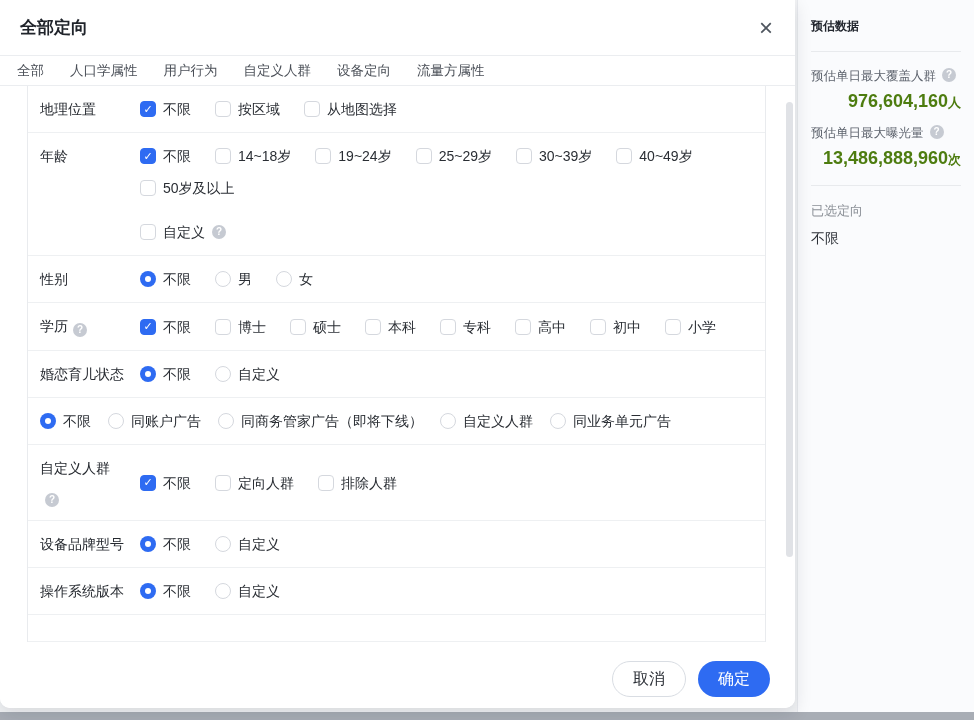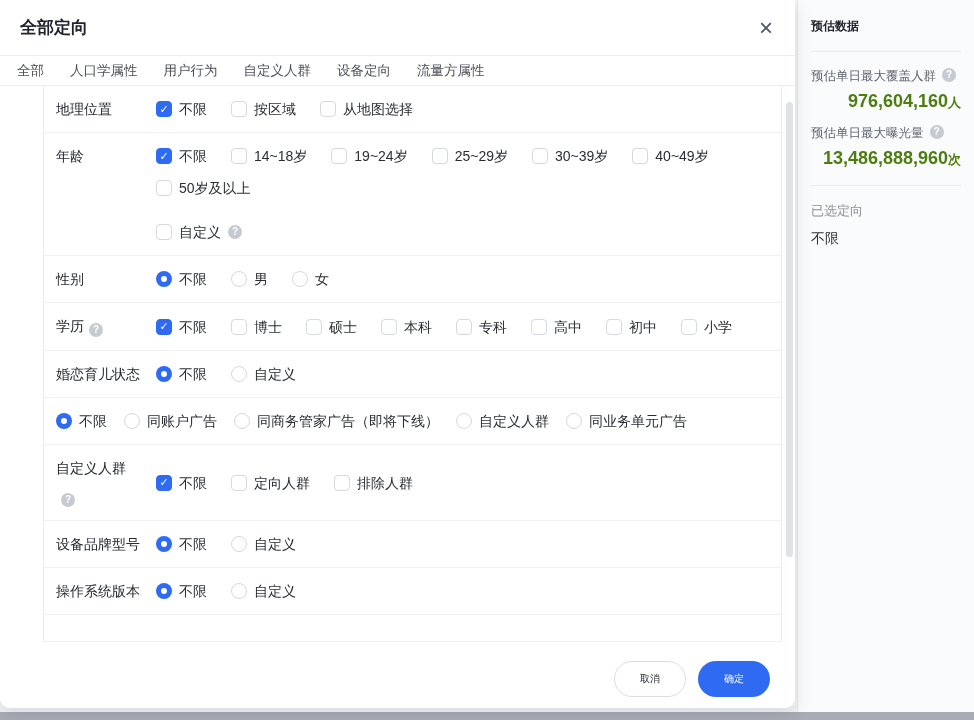--- a/index.html
+++ b/index.html
@@ -13,21 +13,21 @@
            border-radius:0 0 10px 10px; box-shadow:0 6px 18px rgba(15,23,42,.12); z-index:2; }
   .modal-header { height:56px; border-bottom:1px solid #ebedf0; display:flex; align-items:center; padding:0 20px; }
   .modal-title { font-size:17px; font-weight:700; color:#20242b; }
   .close-btn { margin-left:auto; background:none; border:none; font-size:24px; line-height:1;
                color:#4e555e; cursor:pointer; padding:0 2px; }
 
   .tabs { height:30px; display:flex; align-items:center; gap:26px; padding-left:17px;
           border-bottom:1px solid #ebedf0; }
   .tab { font-size:13.5px; color:#4b5058; cursor:pointer; white-space:nowrap; }
 
-  .modal-body { position:relative; height:563px; overflow:hidden;padding-left:16px; }
+  .modal-body { position:relative; height:563px; overflow:hidden; }
   .rows-box { margin-left:27px; width:739px; border-left:1px solid #e9ebee; border-right:1px solid #e9ebee; }
   .row { display:flex; padding:13px 0 13px 12px; border-bottom:1px solid #eef0f2; }
   .row-label { width:100px; flex-shrink:0; font-size:14px; color:#262a30; line-height:20px; }
   .opts { display:flex; flex-wrap:wrap; align-items:center; column-gap:24px; row-gap:12px; flex:1; min-width:0; }
   .opts.dense { column-gap:17px; }
   .opt { display:inline-flex; align-items:center; gap:7px; font-size:14px; color:#2a2e34;
          line-height:20px; white-space:nowrap; cursor:pointer; }
   .brk { flex-basis:100%; height:0; }
 
   .cb { width:16px; height:16px; border-radius:4px; border:1px solid #d5d8de; background:#fff; flex-shrink:0; }
@@ -42,21 +42,21 @@
           flex-shrink:0; line-height:1; }
   .row-label .help { margin-left:5px; vertical-align:-2px; display:inline-flex; }
   .help-below { margin-top:8px; }
 
   .scroll-thumb { position:absolute; left:786px; top:16px; width:7px; height:455px;
                   background:#e0e2e6; border-radius:4px; }
 
   .modal-footer { position:absolute; left:0; right:0; bottom:0; height:58px; background:#fff;
                   border-radius:0 0 10px 10px; display:flex; align-items:center;
                   justify-content:flex-end; gap:12px; padding-right:25px; }
-  .btn { height:36px; min-width:72px; padding:0 20px; border-radius:18px; font-size:10px; cursor:pointer; }
+  .btn { height:36px; min-width:72px; padding:0 20px; border-radius:18px; font-size:16px; cursor:pointer; }
   .btn.ghost { background:#fff; border:1px solid #d9dde3; color:#2b2f36; }
   .btn.primary { background:#2e6bf2; border:none; color:#fff; }
 
   
   .panel { position:absolute; left:797px; top:0; width:177px; height:712px; background:#fafbfd;
            border-left:1px solid #e8eaee; padding:18px 13px 0 13px; z-index:1; }
   .panel-title { font-size:12px; font-weight:700; color:#22262e; }
   .p-divider { height:1px; background:#e8eaed; margin:16px 0; }
   .metric { margin-bottom:4px; }
   .metric-label { display:flex; align-items:flex-start; gap:6px; font-size:12.5px; color:#5d636d; margin-bottom:6px; }

